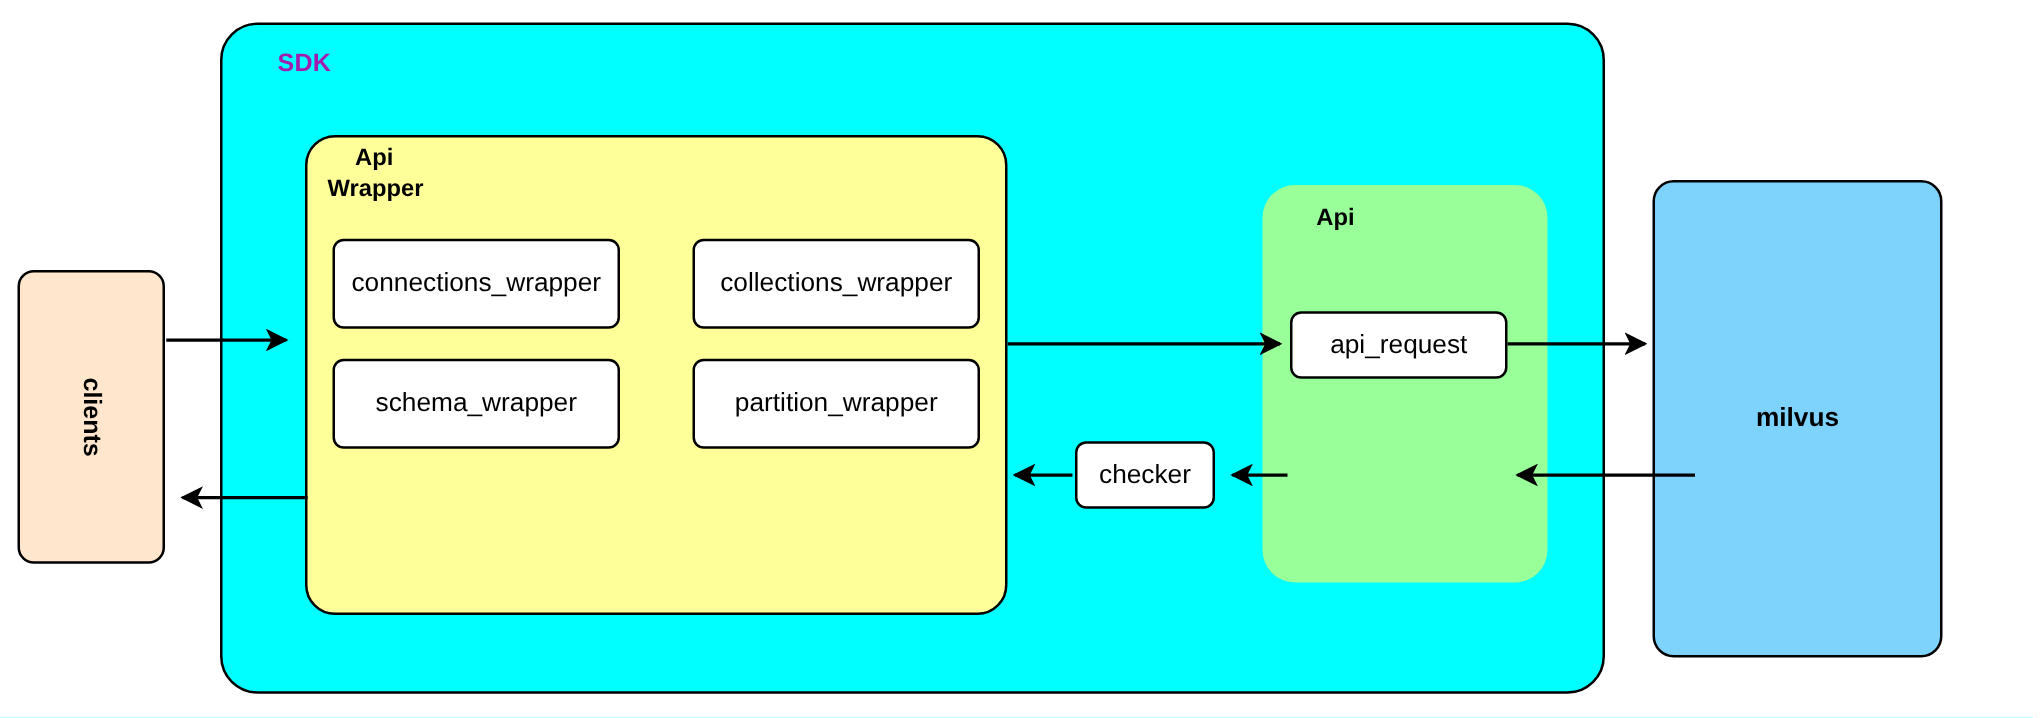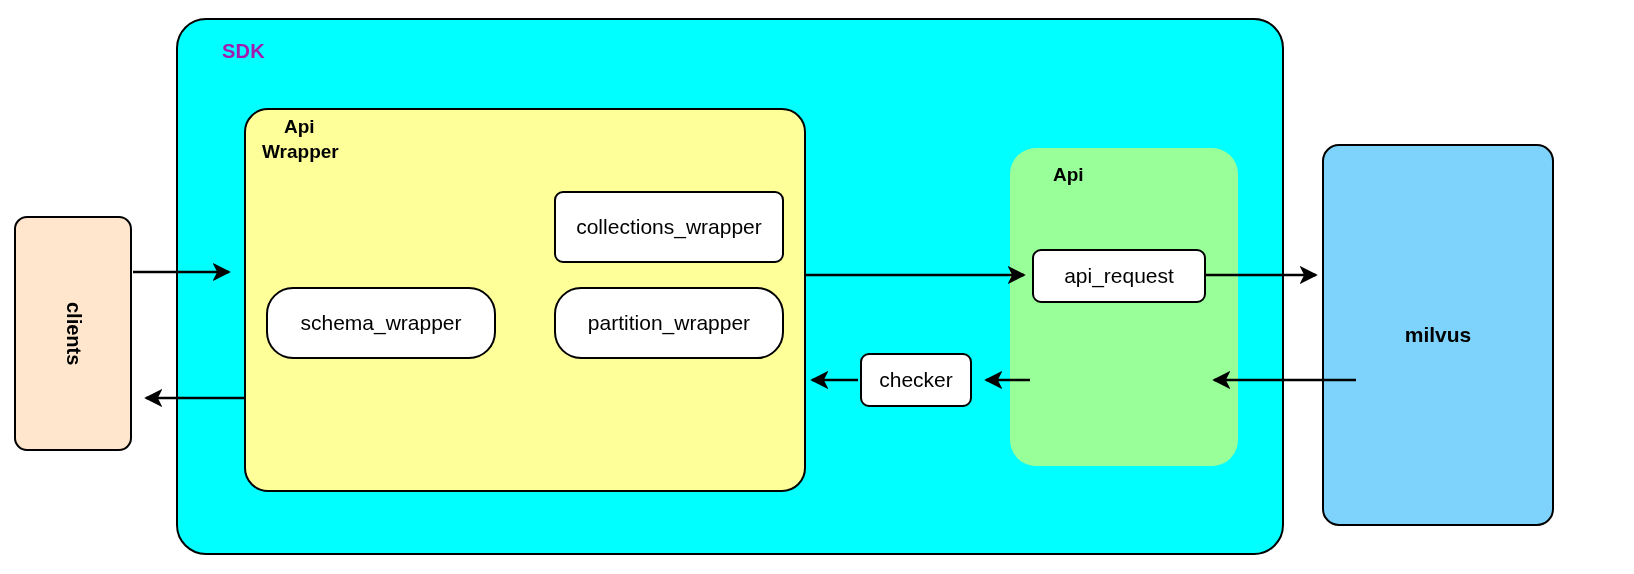--- a/index.html
+++ b/index.html
@@ -92,21 +92,21 @@
     align-items: center;
     justify-content: center;
     font-size: 21px;
     color: #000000;
     text-align: center;
   }
 
   .w-col-a { left: 266px; width: 230px; }
   .w-col-b { left: 554px; width: 230px; }
   .w-row-1 { top: 191px; height: 72px; }
-  .w-row-2 { top: 287px; height: 72px; border-radius: 27px; }
+  .w-row-2 { top: 287px; height: 72px; }
   .w-row-3 { top: 383px; height: 72px; }
 
   .gw-node { left: 1032px; width: 174px; height: 54px; }
   .gw-req { top: 249px; }
   .gw-res { top: 353px; }
 
   .checker-node {
     left: 860px; top: 353px;
     width: 112px; height: 54px;
   }
@@ -165,20 +165,21 @@
 
   <div class="sdk-box"></div>
   <div class="sdk-label">SDK</div>
 
   <div class="wrapper-box"></div>
   <div class="wrapper-label">
     <span class="l1">Api</span>
     <span class="l2">Wrapper</span>
   </div>
 
+  <div class="node w-col-a w-row-1">connections_wrapper</div>
   <div class="node w-col-b w-row-1">collections_wrapper</div>
   <div class="node w-col-a w-row-2">schema_wrapper</div>
   <div class="node w-col-b w-row-2">partition_wrapper</div>
 
   <div class="gateway-box"></div>
   <div class="gateway-label">
     <span class="l1">Api</span>
   </div>
 
   <div class="node gw-node gw-req">api_request</div>

